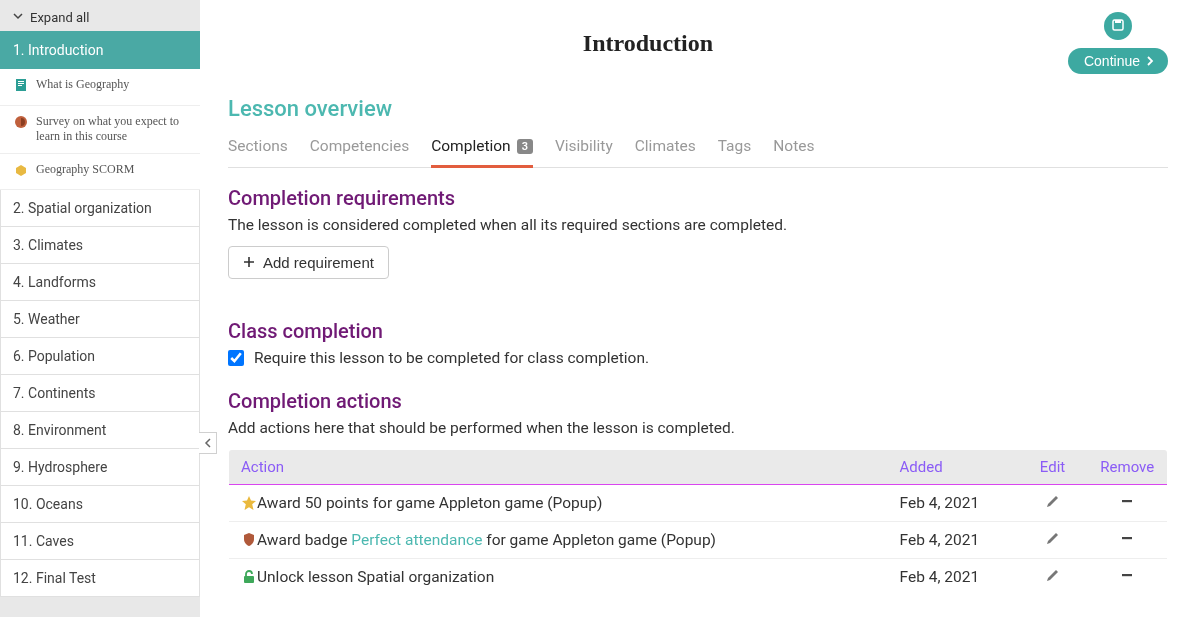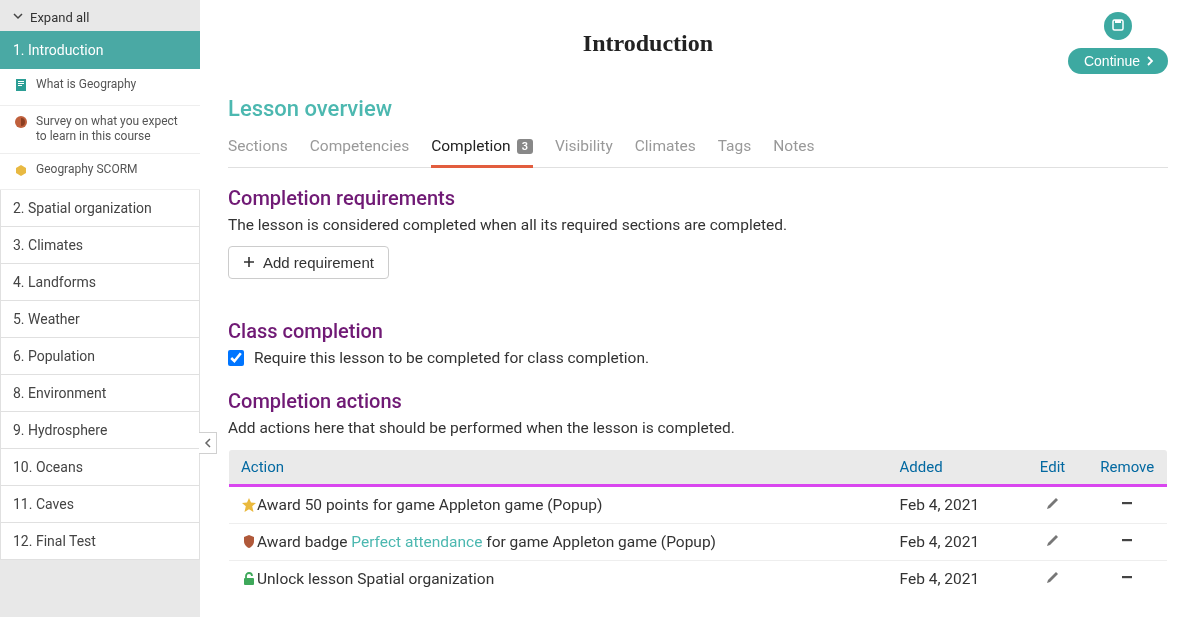--- a/index.html
+++ b/index.html
@@ -53,20 +53,21 @@
     background: #fff;
     border-bottom: 1px solid #eee;
     padding: 8px 10px 8px 14px;
     font-size: 12px;
     color: #555;
     cursor: pointer;
     display: flex;
     align-items: flex-start;
     gap: 8px;
     line-height: 1.3;
+    font-family: Liberation Serif, serif;
   }
   .sidebar-subitem .sicon { flex: 0 0 14px; margin-top:1px; }
   
   .collapse-handle {
     width: 16px;
     background: #fff;
     display: flex;
     align-items: center;
     justify-content: center;
     position: relative;
@@ -195,22 +196,22 @@
     border:1px solid #e0e0e0;
     border-radius:4px;
     overflow:hidden;
   }
   table.actions th {
     text-align:left;
     background:#eaeaea;
     font-weight:400;
     font-size:15px;
     padding:8px 12px;
-    color:#0369a1;
-    border-bottom:3px solid #d946ef;
+    color:#8b5cf6;
+    border-bottom:1px solid #d946ef;
   }
   table.actions th.center { text-align:center; }
   table.actions td {
     padding:8px 12px;
     font-size:15.5px;
     border-bottom:1px solid #eee;
     vertical-align:middle;
   }
   table.actions tr:last-child td { border-bottom:none; }
   table.actions td .row { display:flex; align-items:center; }
@@ -276,20 +277,23 @@
     <li class="sidebar-item">
         <span>4. Landforms</span>
       </li>
     <li class="sidebar-item">
         <span>5. Weather</span>
       </li>
     <li class="sidebar-item">
         <span>6. Population</span>
       </li>
     <li class="sidebar-item">
+        <span>7. Continents</span>
+      </li>
+    <li class="sidebar-item">
         <span>8. Environment</span>
       </li>
     <li class="sidebar-item">
         <span>9. Hydrosphere</span>
       </li>
     <li class="sidebar-item">
         <span>10. Oceans</span>
       </li>
     <li class="sidebar-item">
         <span>11. Caves</span>

